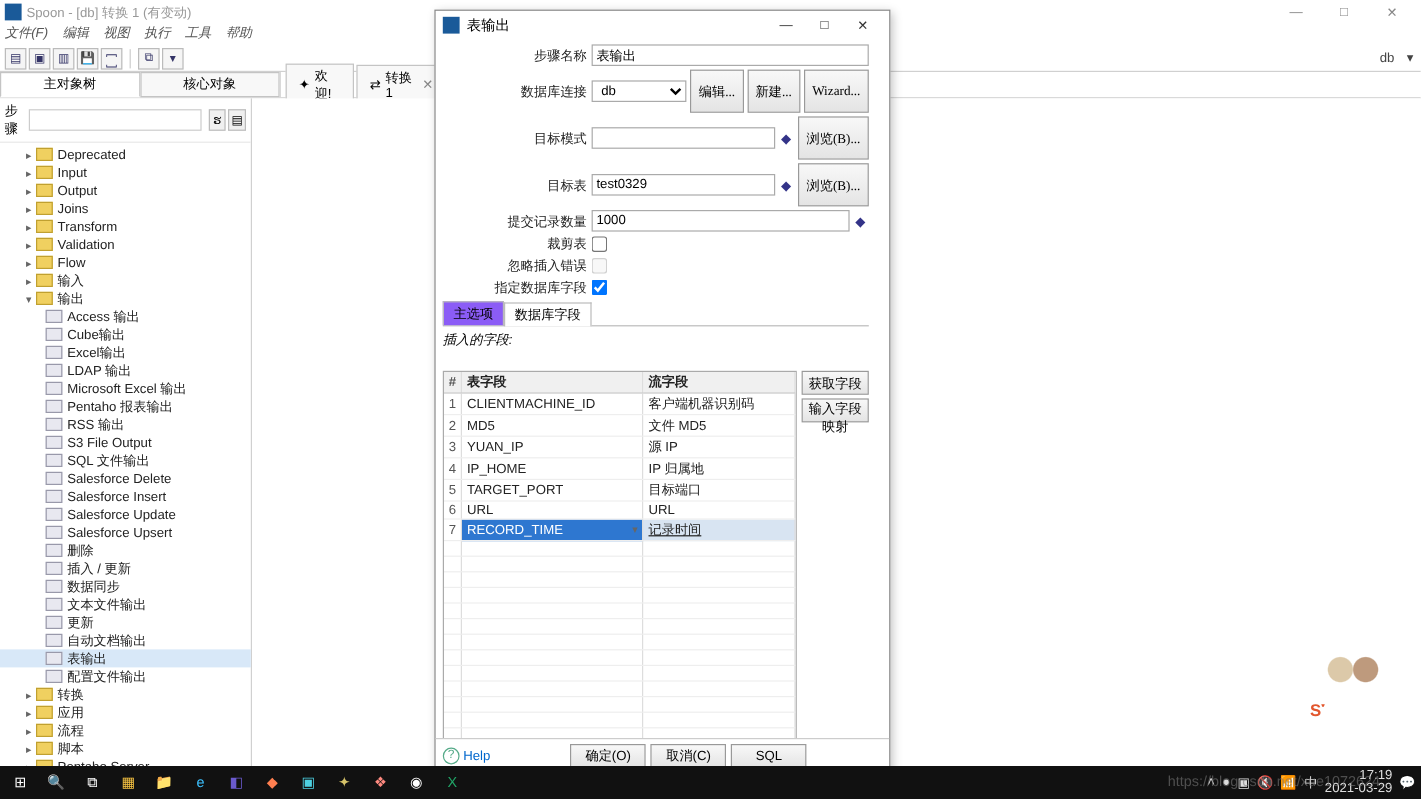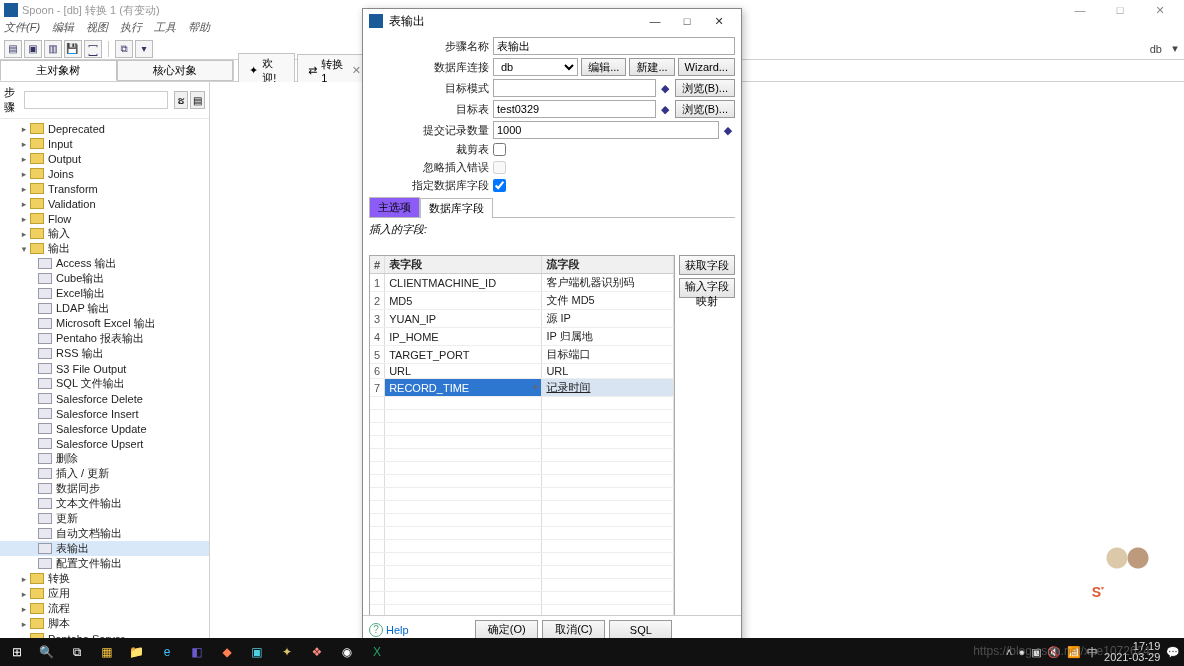--- a/index.html
+++ b/index.html
@@ -52,25 +52,25 @@
 
 
 .bottom { height: 22px; border-top: 1px solid #d0d0d0; display: flex; align-items: center; padding: 0 6px; gap: 6px; }
 
 
 .dialog { position: absolute; left: 362px; top: 8px; width: 380px; height: 636px; background: #fff; border: 1px solid #888; box-shadow: 2px 2px 8px rgba(0,0,0,.25); display: flex; flex-direction: column; z-index: 50; }
 .dlg-title { height: 24px; display: flex; align-items: center; padding: 0 6px; }
 .dlg-title .icn { width:14px; height:14px; background:#1a5a99; margin-right:6px; }
 .dlg-title .t { flex:1; font-size:12px; }
 .dlg-title .wbtn { width: 32px; text-align: center; color:#333; }
-.dlg-body { flex: 1; padding: 4px 6px 0 6px; overflow: hidden; }
+.dlg-body { flex: 1; padding: 4px 17px 0 6px; overflow: hidden; }
 .frow { display: flex; align-items: center; margin-bottom: 3px; }
 .frow .flabel { width: 124px; text-align: right; padding-right: 4px; color:#222; }
 .frow input[type=text], .frow select { flex: 1; border: 1px solid #aaa; height: 18px; padding: 0 3px; background:#fff; }
-.frow .fbtn { height: 18px; border: 1px solid #999; background: linear-gradient(#f8f8f8,#e4e4e4); padding: 0 6px; margin-left: 3px; font-size:11px; }
+.frow .fbtn { height: 36px; border: 1px solid #999; background: linear-gradient(#f8f8f8,#e4e4e4); padding: 0 6px; margin-left: 3px; font-size:11px;font-family:Liberation Serif, serif; }
 .frow .diamond { width: 14px; height: 18px; display:inline-flex; align-items:center; justify-content:center; margin-left:2px; color:#338; }
 .frow input[type=checkbox] { margin-left: 0; }
 .frow.disabled { color:#aaa; }
 
 .tabstrip { display:flex; border-bottom:1px solid #bbb; margin-top:4px; }
 .tabstrip .t { padding: 2px 8px; border: 1px solid #bbb; border-bottom: none; background:#8b5cf6; font-size:11px; }
 .tabstrip .t.active { background:#fff; position:relative; top:1px; }
 .insertlbl { margin: 4px 0 18px 0; font-style: italic; }
 .grid-wrap { display:flex; gap:4px; height: 410px; }
 .grid { flex: 1; border: 1px solid #aaa; overflow: hidden; }

